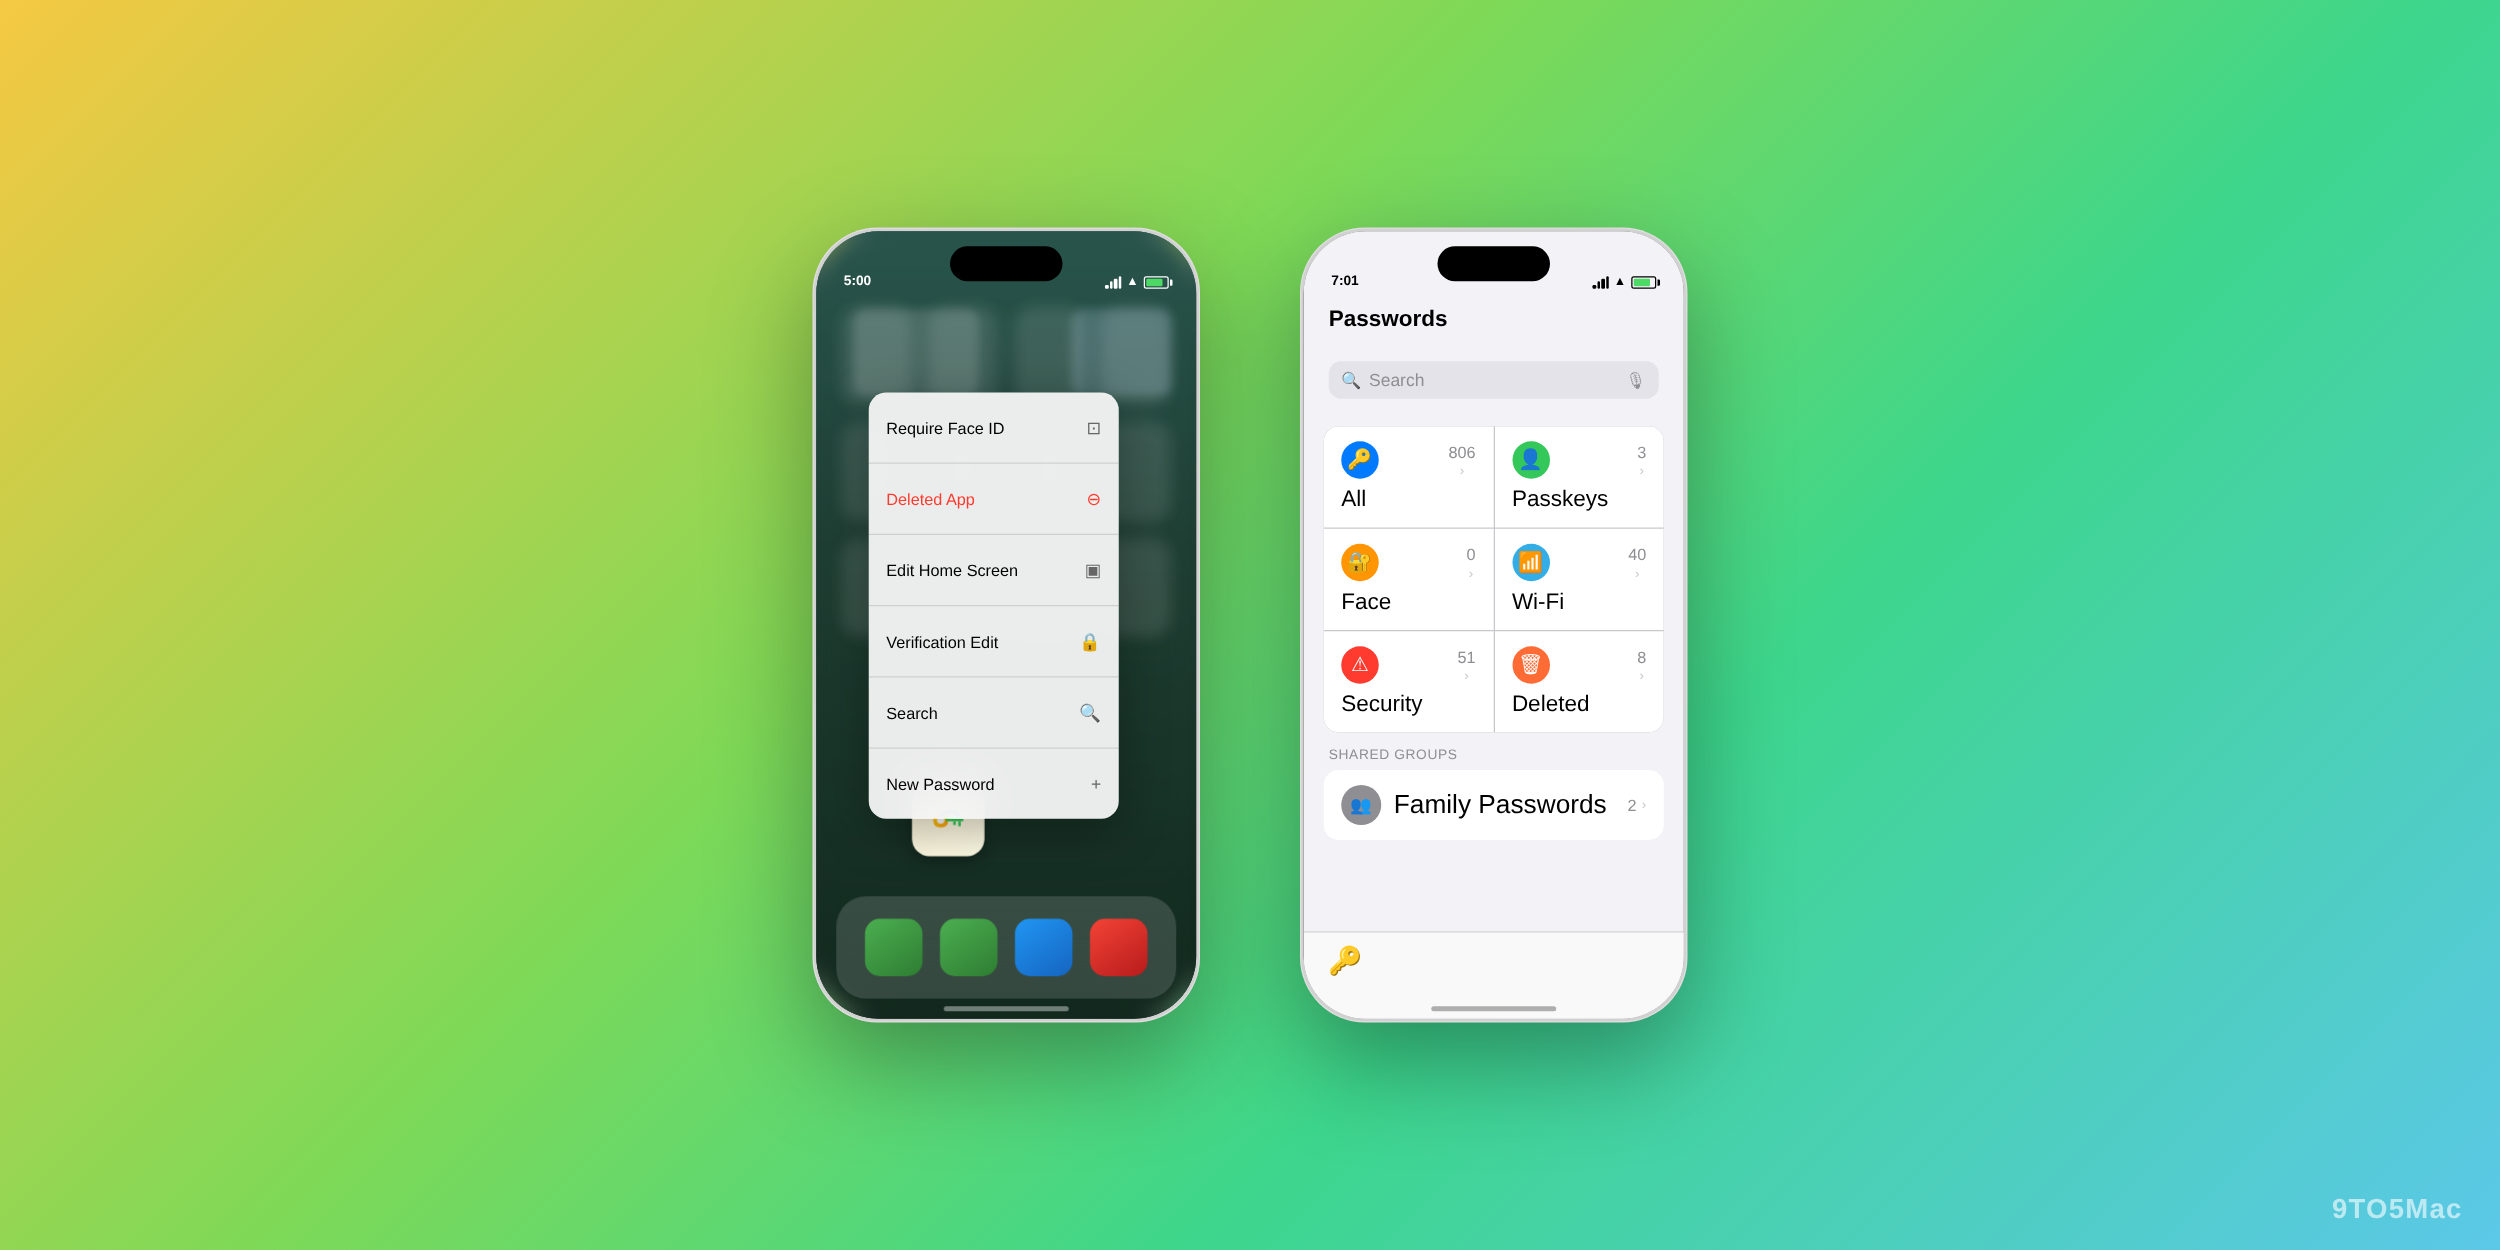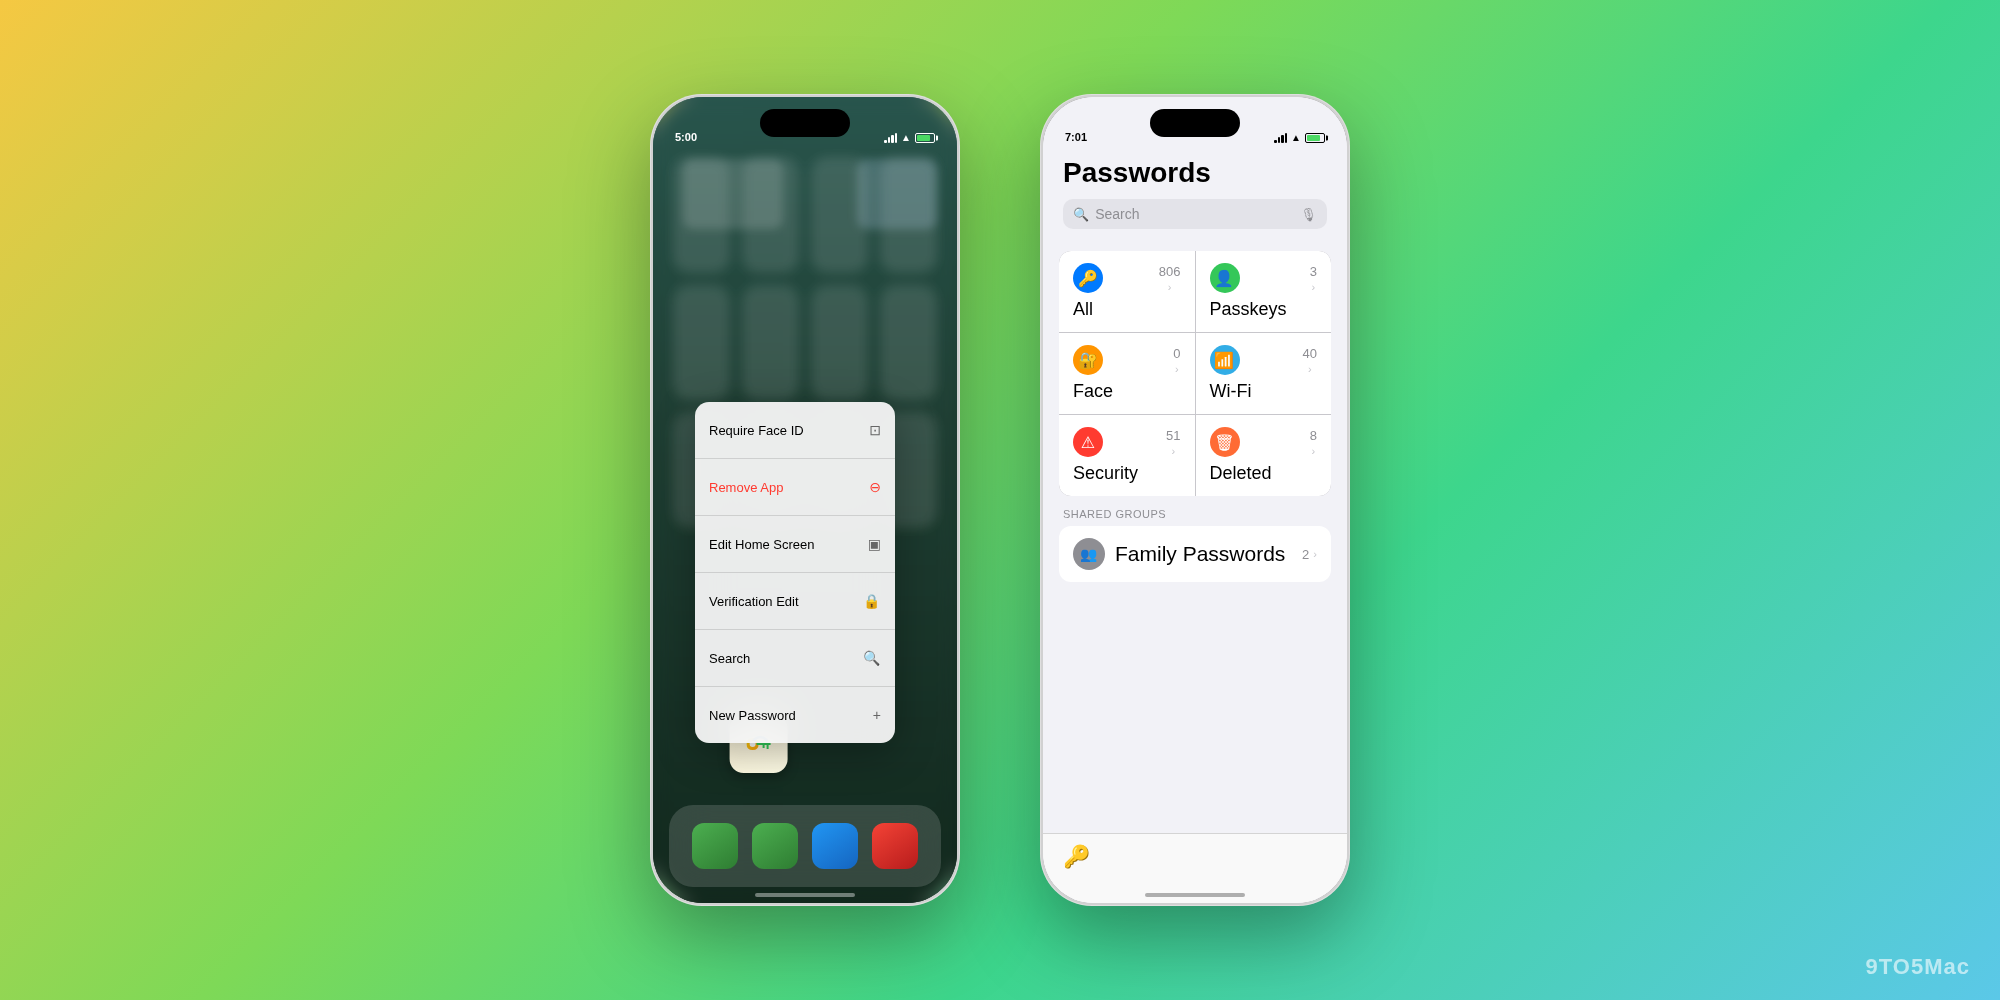--- a/index.html
+++ b/index.html
@@ -11,21 +11,21 @@
       background: linear-gradient(135deg, #f5c842 0%, #7ed957 40%, #3dd68c 65%, #5bc8e8 100%);
       display: flex;
       align-items: center;
       justify-content: center;
       gap: 80px;
     }
 
     
     .phone {
       width: 310px;
-      height: 812px;
+      height: 636px;
       background: #d1d1d1;
       border-radius: 52px;
       padding: 3px;
       box-shadow: 0 30px 80px rgba(0,0,0,0.35), inset 0 0 0 1px rgba(255,255,255,0.3);
       position: relative;
     }
     .phone-inner {
       width: 100%;
       height: 100%;
       border-radius: 50px;
@@ -252,24 +252,24 @@
     .passwords-app {
       position: absolute;
       inset: 0;
       background: #f2f2f7;
       padding-top: 52px;
     }
     .passwords-header {
       padding: 8px 20px 10px;
     }
     .passwords-title {
-      font-size: 28px;
+      font-size: 18px;
       font-weight: 700;
       color: #000;
-      margin-bottom: 10px;
+      margin-bottom: 23px;
     }
     .search-bar {
       display: flex;
       align-items: center;
       background: rgba(120,120,128,0.12);
       border-radius: 10px;
       padding: 7px 10px;
       gap: 6px;
     }
     .search-bar-text {
@@ -501,21 +501,21 @@
         <path d="M15 16 Q22 10 28 16" fill="none" stroke="url(#kg3)" stroke-width="2.5" stroke-linecap="round"></path>
       </svg>
     </div>
 
     <div class="context-menu">
       <div class="context-item">
         <span>Require Face ID</span>
         <span class="context-item-icon">⊡</span>
       </div>
       <div class="context-item red">
-        <span>Remove App</span>
+        <span>Deleted App</span>
         <span class="context-item-icon" style="color:#ff3b30">⊖</span>
       </div>
       <div class="context-item">
         <span>Edit Home Screen</span>
         <span class="context-item-icon">▣</span>
       </div>
       <div class="context-item">
         <span>Verification Edit</span>
         <span class="context-item-icon">🔒</span>
       </div>

